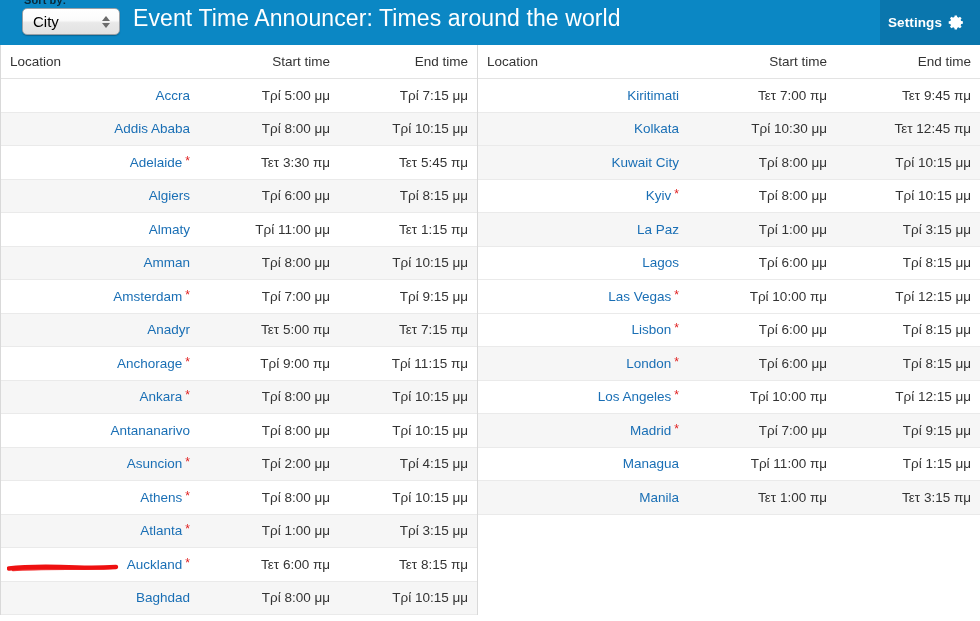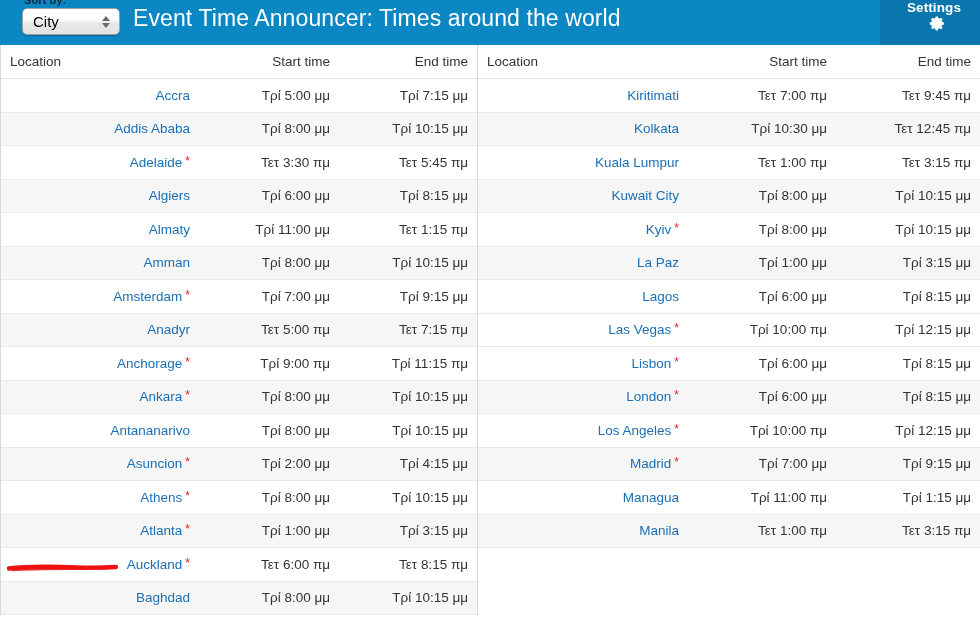--- a/index.html
+++ b/index.html
@@ -79,21 +79,20 @@
 
   .settings-box {
     position: absolute;
     right: 0; top: 0;
     width: 100px; height: 45px;
     background: #0a76ad;
     display: flex;
     align-items: center;
     justify-content: flex-start;
     padding-left: 8px;
-    flex-direction: column;
   }
   .settings-label {
     font-size: 13.5px;
     font-weight: bold;
     color: #ffffff;
     letter-spacing: .1px;
   }
   .gear-icon {
     margin-left: 6px;
     display: inline-flex;
@@ -333,25 +332,20 @@
           <tr>
             <td class="loc"><a class="loc-link">Kiritimati</a></td>
             <td>Τετ 7:00 πμ</td>
             <td>Τετ 9:45 πμ</td>
           </tr>
           <tr class="alt">
             <td class="loc"><a class="loc-link">Kolkata</a></td>
             <td>Τρί 10:30 μμ</td>
             <td>Τετ 12:45 πμ</td>
           </tr>
-          <tr>
-            <td class="loc"><a class="loc-link">Kuala Lumpur</a></td>
-            <td>Τετ 1:00 πμ</td>
-            <td>Τετ 3:15 πμ</td>
-          </tr>
           <tr class="alt">
             <td class="loc"><a class="loc-link">Kuwait City</a></td>
             <td>Τρί 8:00 μμ</td>
             <td>Τρί 10:15 μμ</td>
           </tr>
           <tr>
             <td class="loc"><a class="loc-link">Kyiv</a><span class="star">*</span></td>
             <td>Τρί 8:00 μμ</td>
             <td>Τρί 10:15 μμ</td>
           </tr>

